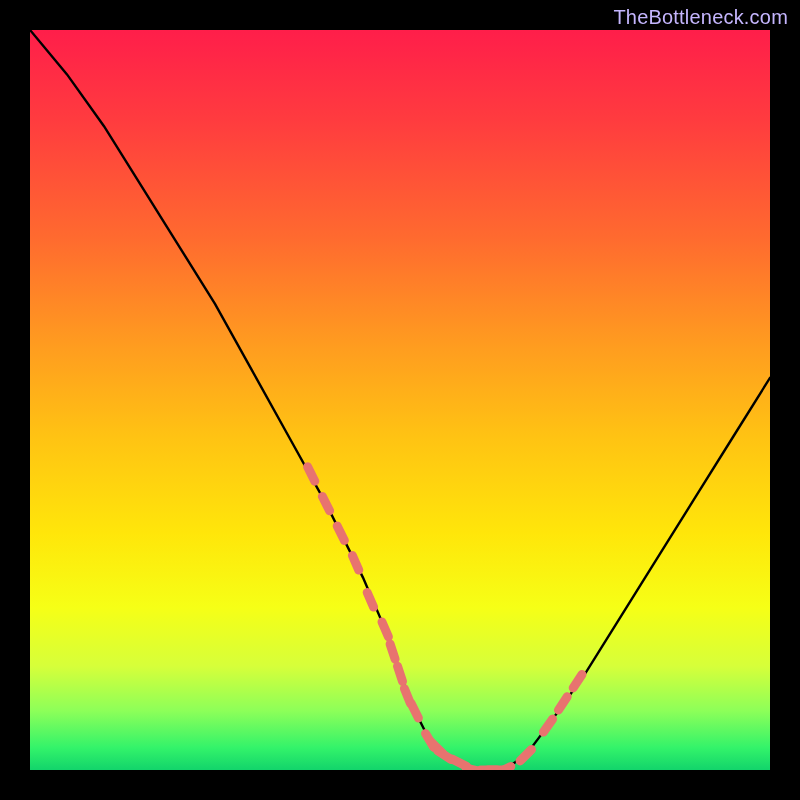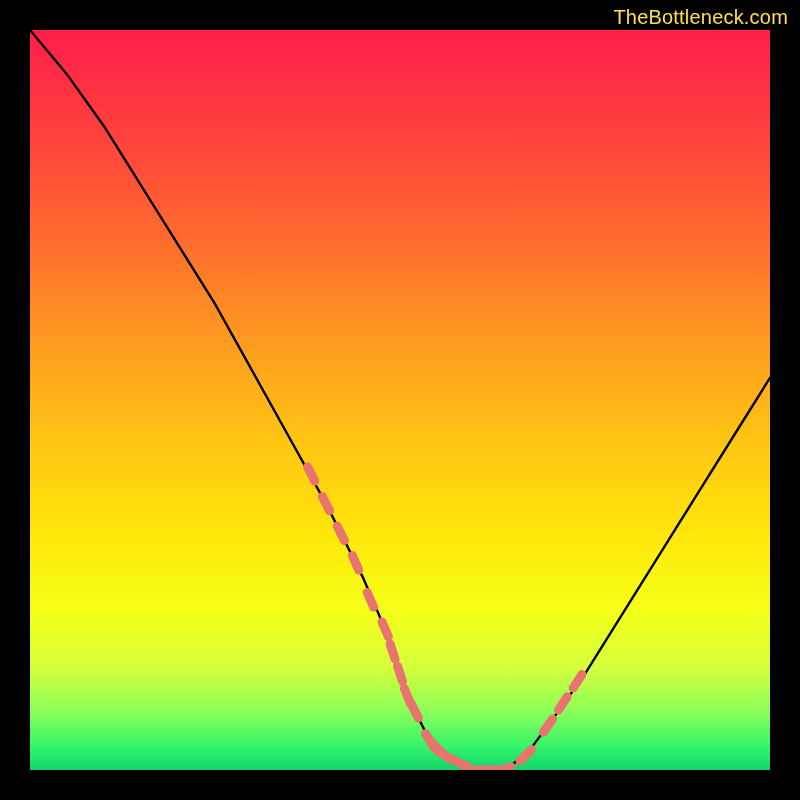--- a/index.html
+++ b/index.html
@@ -39,21 +39,21 @@
       #33f36a 97%,
       #12d46b 100%
     );
   }
   .watermark {
     position: absolute;
     top: 6px;
     right: 12px;
     font-family: Arial, Helvetica, sans-serif;
     font-size: 20px;
-    color: #fde047;
+    color: #c4b5fd;
     letter-spacing: 0.2px;
     user-select: none;
   }
   svg.curve {
     position: absolute;
     left: 0;
     top: 0;
     width: 740px;
     height: 740px;
   }

